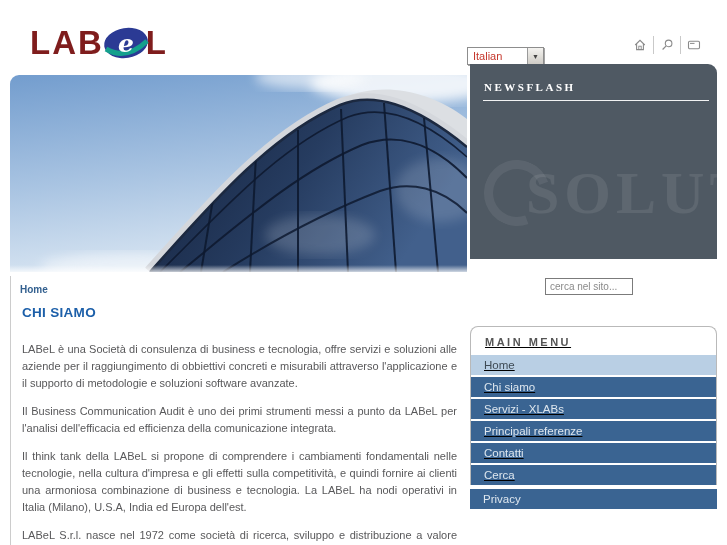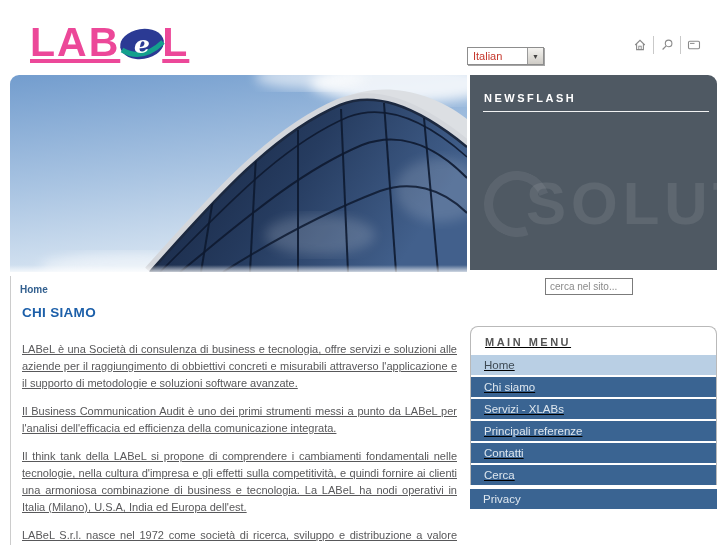--- a/index.html
+++ b/index.html
@@ -2,56 +2,56 @@
 <html><head>
 <meta charset="utf-8">
 <style>
   html,body{margin:0;padding:0;background:#fff;}
   *{box-sizing:border-box;}
   .page{position:relative;width:727px;height:545px;background:#fff;overflow:hidden;
         font-family:"Liberation Sans",sans-serif;}
 
   
   .logo{position:absolute;left:30px;top:22px;display:flex;align-items:center;}
-  .logo-txt{font-weight:bold;font-size:41px;color:#ec4899;letter-spacing:2px;line-height:1;text-decoration:underline;}
+  .logo-txt{font-weight:bold;font-size:33px;color:#7f1d1d;letter-spacing:2px;line-height:1;}
   .logo-e{margin:0 -5px 0 -3px;position:relative;top:2px;}
 
   .lang{position:absolute;left:467px;top:47px;width:77px;height:18px;background:#fff;
         border:1px solid #8d8d8d;box-shadow:1px 1px 0 rgba(90,90,90,.55);display:flex;cursor:pointer;}
   .lang-val{flex:1;color:#c5372c;font-size:11px;padding:2px 0 0 5px;overflow:hidden;}
   .lang-btn{width:16px;background:linear-gradient(#f4f3f0,#cfccc6);border-left:1px solid #9a9a9a;
         font-size:7px;color:#444;display:flex;align-items:center;justify-content:center;}
 
   .iconbar{position:absolute;left:633px;top:35px;height:20px;display:flex;align-items:center;}
   .iconbar .ic{width:14px;height:14px;display:flex;align-items:center;justify-content:center;cursor:pointer;}
   .iconbar .sep{width:1px;height:18px;background:#c9c9c9;margin:0 6px;}
 
   
   .photo{position:absolute;left:10px;top:75px;width:457px;height:197px;border-radius:9px 0 0 0;
          overflow:hidden;}
   .photo svg{display:block;width:100%;height:100%;}
   .photo::after{content:"";position:absolute;left:0;right:0;bottom:0;height:7px;
          background:linear-gradient(rgba(255,255,255,0),rgba(255,255,255,.75));}
-  .newsflash{position:absolute;left:470px;top:75px;width:247px;height:195px;background:#4f5963;
-         border-radius:0 9px 0 0;overflow:hidden;}
+  .newsflash{position:absolute;left:470px;top:64px;width:247px;height:195px;background:#4f5963;
+         border-radius:0 9px 0 0;overflow:hidden;font-family:Liberation Serif, serif;}
   .nf-title{margin:17px 12px 0 14px;color:#fff;font-size:11px;font-weight:bold;letter-spacing:2.5px;}
   .nf-rule{height:1px;background:#fff;margin:7px 8px 0 13px;opacity:.92;}
   .nf-mark{position:absolute;left:14px;top:96px;display:flex;align-items:center;white-space:nowrap;}
   .nf-ring{width:66px;height:66px;border:9px solid rgba(255,255,255,.07);border-right-color:transparent;
          border-radius:50%;transform:rotate(25deg);margin-right:-24px;flex:0 0 auto;}
   .nf-word{font-size:60px;font-weight:bold;letter-spacing:5px;color:rgba(255,255,255,.085);line-height:1;}
 
   
   .content{position:absolute;left:10px;top:276px;width:449px;height:269px;
          border-left:1px solid #ccc;padding-left:9px;}
   .breadcrumb{margin-top:8px;font-size:10px;font-weight:bold;color:#33608f;cursor:pointer;display:inline-block;}
   .page-title{margin:8px 0 0 2px;font-size:13.5px;font-weight:bold;color:#1c5fa9;letter-spacing:.3px;}
   .paragraphs{margin-top:21px;}
   .paragraphs p{margin:0 0 11px 2px;width:435px;font-size:11px;line-height:17px;color:#58585a;
-         text-align:justify;text-decoration:underline;}
+         text-align:justify;}
 
   
   .sidebar{position:absolute;left:470px;top:276px;width:247px;}
   .search-input{display:block;margin:2px 0 8px 75px;width:88px;height:17px;border:1px solid #7b7b7b;
          font-size:10px;color:#8a8a8a;padding:1px 4px;font-family:"Liberation Sans",sans-serif;outline:none;}
   .search-input::placeholder{color:#8a8a8a;opacity:1;}
   .menu-module{margin-top:31px;border:1px solid #b9b9b9;border-bottom:none;border-radius:8px 8px 0 0;text-decoration:underline;}
   .menu-title{padding:9px 0 7px 14px;font-size:11px;font-weight:bold;color:#555;letter-spacing:2.5px;}
   .menu-item{height:20px;margin-bottom:2px;background:#3a6492;color:#dde6ee;font-size:11.5px;
          line-height:20px;padding-left:13px;cursor:pointer;}

